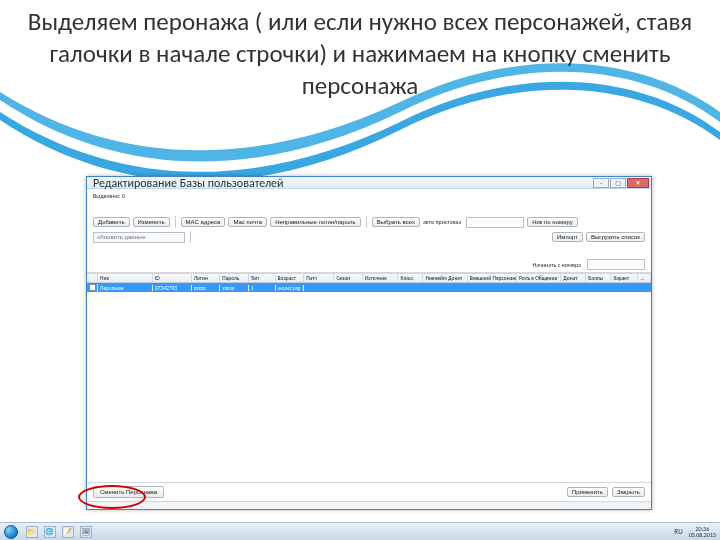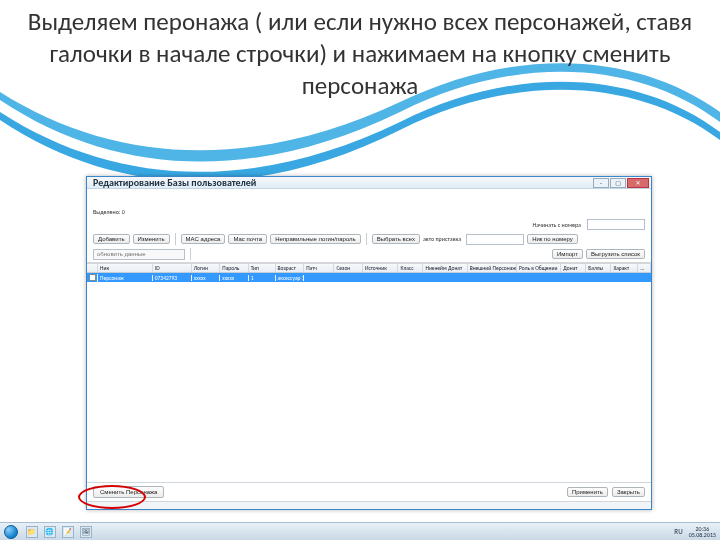--- a/index.html
+++ b/index.html
@@ -34,29 +34,29 @@
     display: flex; flex-direction: column;
     z-index: 3;
   }
   .titlebar {
     height: 12px;
     background: linear-gradient(#f5f8fb,#e1ecf6);
     display: flex; align-items: center; justify-content: space-between;
     padding: 0 2px 0 6px;
     border-bottom: 1px solid #c2d5e6;
   }
-  .titlebar .title { color: #234; font-size: 10px; white-space: nowrap; overflow: hidden; font-weight: bold; }
+  .titlebar .title { color: #234; font-size: 12px; white-space: nowrap; overflow: hidden; }
   .winctrl { display:flex; gap:1px; }
   .winctrl div { width:16px; height:10px; border:1px solid #9ab; background:#eaf2fa; display:flex; align-items:center; justify-content:center; font-size:6px; color:#345; }
   .winctrl .close { background:#d76a6a; color:#fff; border-color:#b34; width:22px; }
 
   .toolbar {
-    padding: 19px 6px 2px 6px;
+    padding: 3px 6px 2px 6px;
     border-bottom: 1px solid #d7d7d7;
-    display:flex; flex-direction:column; gap:3px;
+    display:flex; flex-direction:column; gap:16px;
   }
   .toolbar-row { display:flex; flex-wrap:wrap; align-items:center; gap:3px; }
   .label-static { color:#333; font-size:6px; padding-right:2px;}
   .btn { background:linear-gradient(#fdfdfd,#ececec); border:1px solid #aeb6bd; border-radius:2px; padding:1px 4px; font-size:6px; color:#222; cursor:pointer; white-space:nowrap; }
   .sep { border-left:1px solid #ccc; height:12px; margin:0 2px; }
   .field { border:1px solid #b5c0cc; background:#fff; height:11px; font-size:6px; padding:0 3px; }
   .field.small { width:58px; }
   .field.wide { width:92px; }
   .field.pseudo { background:#f9f9f9; color:#888; }
 
@@ -130,43 +130,43 @@
     <div class="winctrl">
       <div>–</div>
       <div>▢</div>
       <div class="close">✕</div>
     </div>
   </div>
 
   <div class="toolbar">
     <div class="toolbar-row">
       <span class="label-static">Выделено: 0</span>
-    </div>
-    <div class="toolbar-row" style="justify-content:flex-end; gap:4px;">
-      <span class="label-static">Начинать с номера</span>
-      <input class="field small" value="" style="">
     </div>
     <div class="toolbar-row">
       <button class="btn">Добавить</button>
       <button class="btn">Изменить</button>
       <span class="sep"></span>
       <button class="btn">MAC адреса</button>
       <button class="btn">Мас почта</button>
       <button class="btn">Неправильные логин/пароль</button>
       <span class="sep"></span>
       <button class="btn">Выбрать всех</button>
       <span class="label-static">авто приставка</span>
       <input class="field small" value="" style="">
       <button class="btn">Ник по номеру</button>
       <input class="field wide pseudo" placeholder="обновить данные" style="">
       <span class="sep"></span>
       <div class="row2-right">
         <button class="btn">Импорт</button>
         <button class="btn">Выгрузить список</button>
       </div>
+    </div>
+    <div class="toolbar-row" style="justify-content:flex-end; gap:4px;">
+      <span class="label-static">Начинать с номера</span>
+      <input class="field small" value="" style="">
     </div>
   </div>
 
   <div class="grid">
     <div class="grid-header" id="grid-header">
         <div class="gh" style="width: 12px;"></div>
         <div class="gh" style="width: 62px;">Ник</div>
         <div class="gh" style="width: 44px;">ID</div>
         <div class="gh" style="width: 32px;">Логин</div>
         <div class="gh" style="width: 32px;">Пароль</div>

